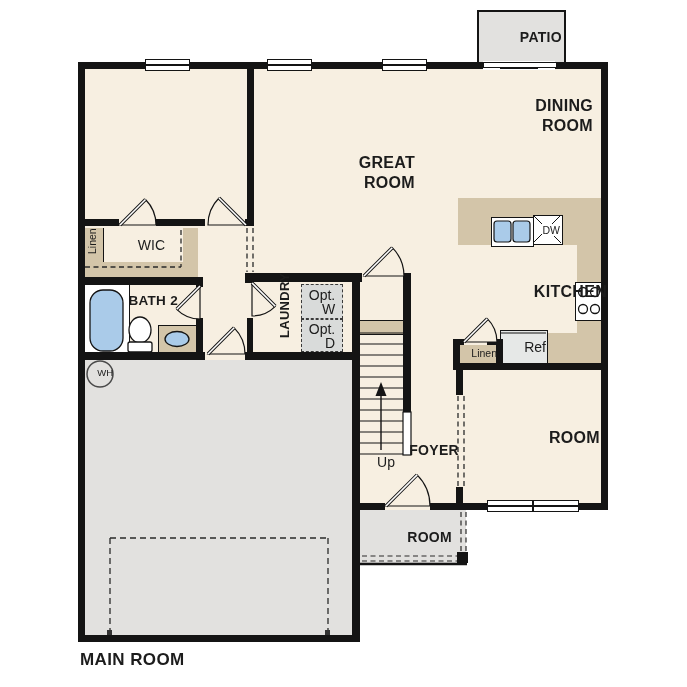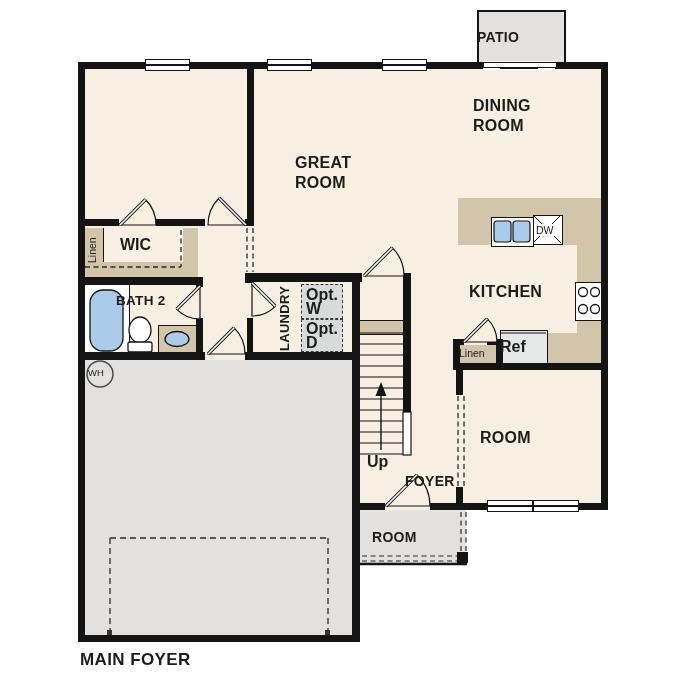--- a/index.html
+++ b/index.html
@@ -4,25 +4,25 @@
 <style>
   html,body{margin:0;padding:0;background:#ffffff;}
   #plan{position:relative;width:687px;height:687px;background:#ffffff;
         font-family:"Liberation Sans",sans-serif;overflow:hidden;}
   .abs{position:absolute;}
   .wall{position:absolute;background:#141414;}
   .floor{position:absolute;}
   .cream{background:#f7efe1;}
   .tan{background:#d3c5a9;}
   .gray{background:#e2e1df;}
-  .lbl{position:absolute;color:#1c1c1c;text-align:left;white-space:pre-line;
+  .lbl{position:absolute;color:#1c1c1c;text-align:right;white-space:pre-line;
        font-weight:bold;letter-spacing:.3px;}
   .lbl.big{font-size:16px;line-height:20px;}
   .lbl.med{font-size:14px;line-height:16px;}
-  .lbl.sm{font-size:16px;line-height:14px;font-weight:bold;letter-spacing:0;}
+  .lbl.sm{font-size:14px;line-height:14px;font-weight:normal;letter-spacing:0;}
   .lbl.tiny{font-size:10.5px;line-height:13px;font-weight:normal;letter-spacing:0;}
   .vert{writing-mode:vertical-rl;transform:rotate(180deg);text-orientation:mixed;}
   .window-h{position:absolute;border:1.5px solid #141414;
     background:linear-gradient(to bottom,#fff 42%,#141414 42%,#141414 58%,#fff 58%);}
   .optbox{position:absolute;background:#d9dbda;border:1.5px dashed #3a3a3a;
           display:flex;align-items:center;justify-content:center;}
   svg{position:absolute;left:0;top:0;}
   .dwlbl{background:#ffffff;padding:0 1px;}
 </style>
 </head>
@@ -201,28 +201,28 @@
     </g>
 
     <circle cx="100" cy="374" r="13" fill="none" stroke="#4a4a4a" stroke-width="1.5"></circle>
   </svg>
 
   <div class="lbl med" style="left:477px;top:29px;width:85px;">PATIO</div>
   <div class="lbl big" style="left:295px;top:153px;width:120px;">GREAT
 ROOM</div>
   <div class="lbl big" style="left:473px;top:96px;width:120px;">DINING
 ROOM</div>
-  <div class="lbl big" style="left:469px;top:282px;width:125px;">KITCHEN</div>
+  <div class="lbl big" style="left:482px;top:282px;width:125px;">KITCHEN</div>
   <div class="lbl med" style="left:116px;top:293px;width:62px;font-size:13.5px;">BATH 2</div>
   <div class="lbl sm" style="left:120px;top:238px;width:45px;">WIC</div>
   <div class="lbl tiny vert" style="left:86px;top:228px;width:16px;height:35px;">Linen</div>
   <div class="lbl vert" style="left:277px;top:273px;width:19px;height:78px;font-size:13px;">LAUNDRY</div>
   <div class="lbl tiny" style="left:459px;top:347px;width:38px;">Linen</div>
   <div class="lbl sm" style="left:500px;top:340px;width:46px;">Ref</div>
   <div class="lbl tiny" style="left:535px;top:224px;width:26px;"><span class="dwlbl">DW</span></div>
   <div class="lbl big" style="left:480px;top:428px;width:120px;">ROOM</div>
-  <div class="lbl med" style="left:405px;top:473px;width:54px;">FOYER</div>
+  <div class="lbl med" style="left:405px;top:442px;width:54px;">FOYER</div>
   <div class="lbl sm" style="left:367px;top:455px;width:28px;">Up</div>
   <div class="lbl med" style="left:372px;top:529px;width:80px;">ROOM</div>
   <div class="lbl" style="left:88px;top:367px;width:25px;font-size:9.5px;font-weight:normal;letter-spacing:0;">WH</div>
-  <div class="lbl" style="left:80px;top:650px;width:200px;font-size:17px;text-align:left;letter-spacing:.4px;">MAIN FOYER</div>
+  <div class="lbl" style="left:80px;top:650px;width:200px;font-size:17px;text-align:left;letter-spacing:.4px;">MAIN ROOM</div>
 
 </div>
 
 </body></html>

